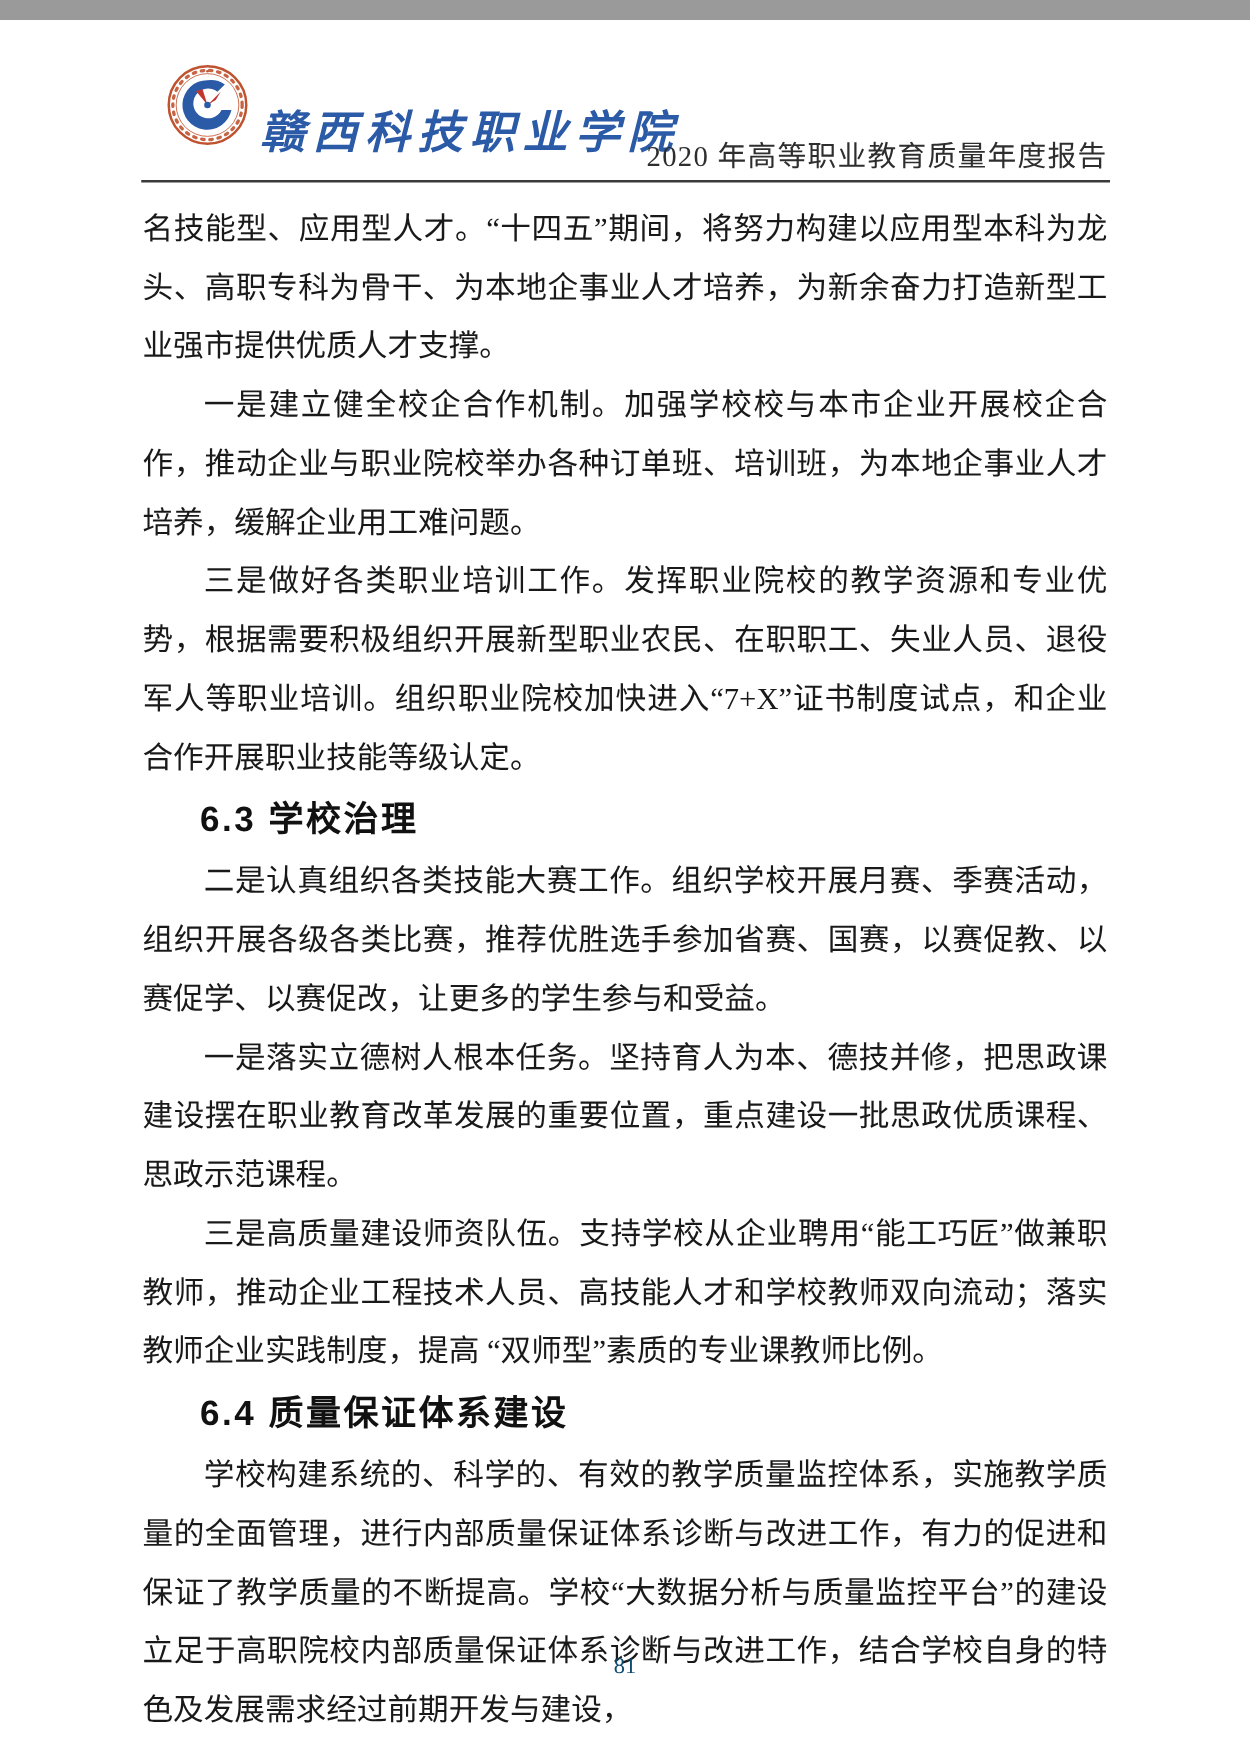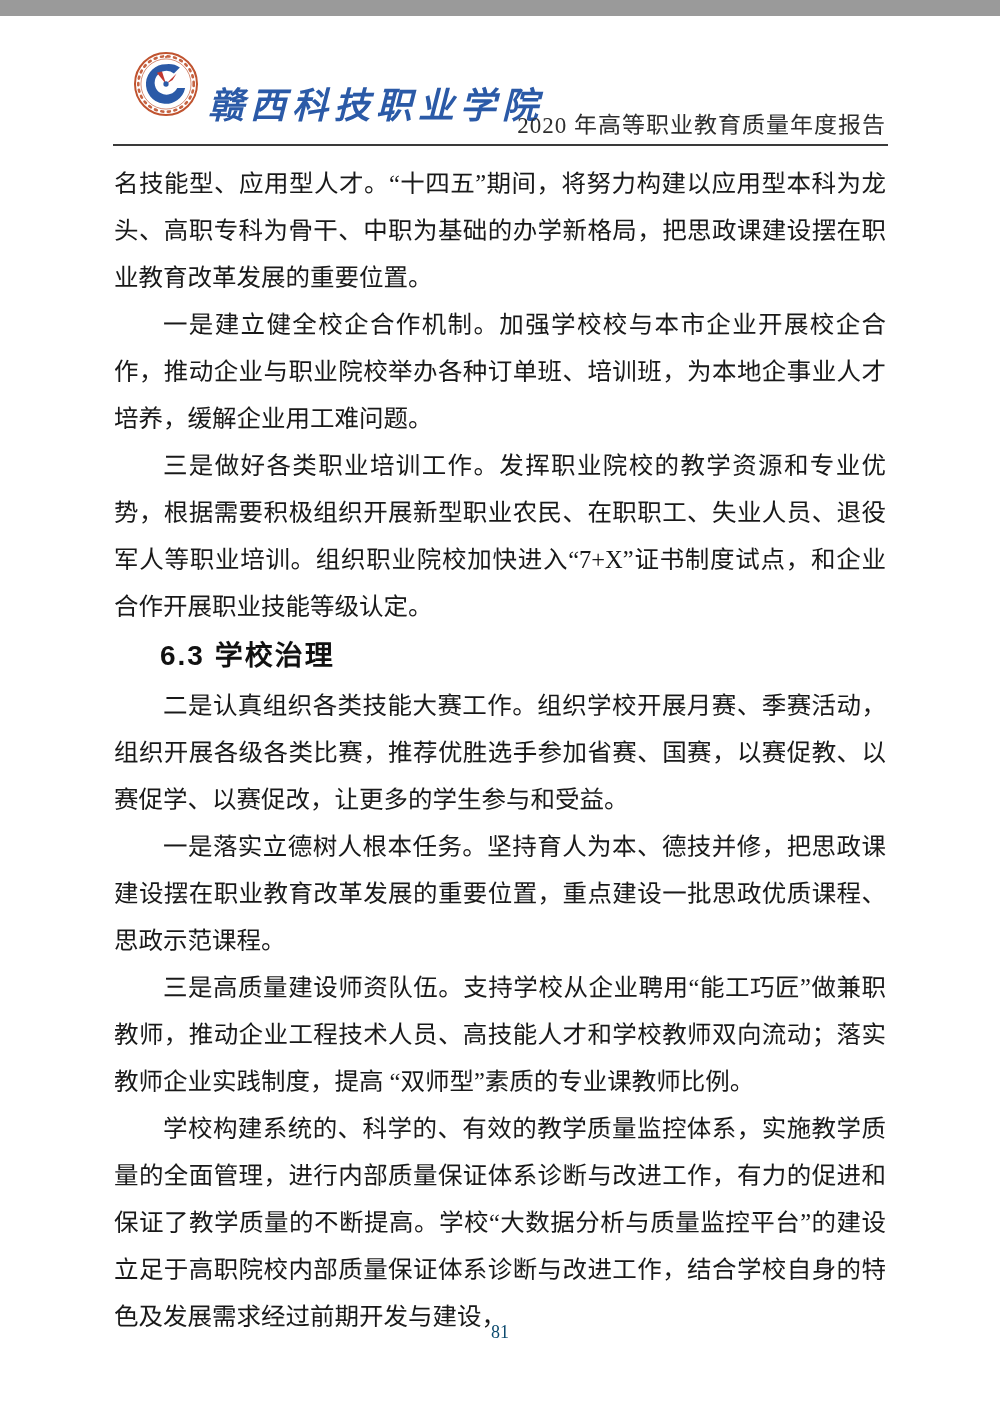--- a/index.html
+++ b/index.html
@@ -90,35 +90,36 @@
 
     <div class="college-name">赣西科技职业学院</div>
 
     <div class="report-title">2020 年高等职业教育质量年度报告</div>
   </div>
 
   <div class="header-rule"></div>
 
   <div class="content">
 
-    <p class="continuation">名技能型、应用型人才。“十四五”期间，将努力构建以应用型本科为龙头、高职专科为骨干、中职为基础的办学新格局，把思政课建设摆在职业教育改革发展的重要位置。</p>
+    <p class="continuation">名技能型、应用型人才。“十四五”期间，将努力构建以应用型本科为龙头、高职专科为骨干、为本地企事业人才培养，为新余奋力打造新型工业强市提供优质人才支撑。</p>
 
     <p>一是建立健全校企合作机制。加强学校校与本市企业开展校企合作，推动企业与职业院校举办各种订单班、培训班，为本地企事业人才培养，缓解企业用工难问题。</p>
 
 
     <p>三是做好各类职业培训工作。发挥职业院校的教学资源和专业优势，根据需要积极组织开展新型职业农民、在职职工、失业人员、退役军人等职业培训。组织职业院校加快进入“7+X”证书制度试点，和企业合作开展职业技能等级认定。</p>
 
     <h2>6.3 学校治理</h2>
 
     <p>二是认真组织各类技能大赛工作。组织学校开展月赛、季赛活动，组织开展各级各类比赛，推荐优胜选手参加省赛、国赛，以赛促教、以赛促学、以赛促改，让更多的学生参与和受益。</p>
 
     <p>一是落实立德树人根本任务。坚持育人为本、德技并修，把思政课建设摆在职业教育改革发展的重要位置，重点建设一批思政优质课程、思政示范课程。</p>
 
     <p>三是高质量建设师资队伍。支持学校从企业聘用“能工巧匠”做兼职教师，推动企业工程技术人员、高技能人才和学校教师双向流动；落实教师企业实践制度，提高 “双师型”素质的专业课教师比例。</p>
 
+    <h2>6.4 质量保证体系建设</h2>
 
     <p>学校构建系统的、科学的、有效的教学质量监控体系，实施教学质量的全面管理，进行内部质量保证体系诊断与改进工作，有力的促进和保证了教学质量的不断提高。学校“大数据分析与质量监控平台”的建设立足于高职院校内部质量保证体系诊断与改进工作，结合学校自身的特色及发展需求经过前期开发与建设，</p>
 
   </div>
 
   <div class="page-number">81</div>
 
 </div>
 
 </body></html>

